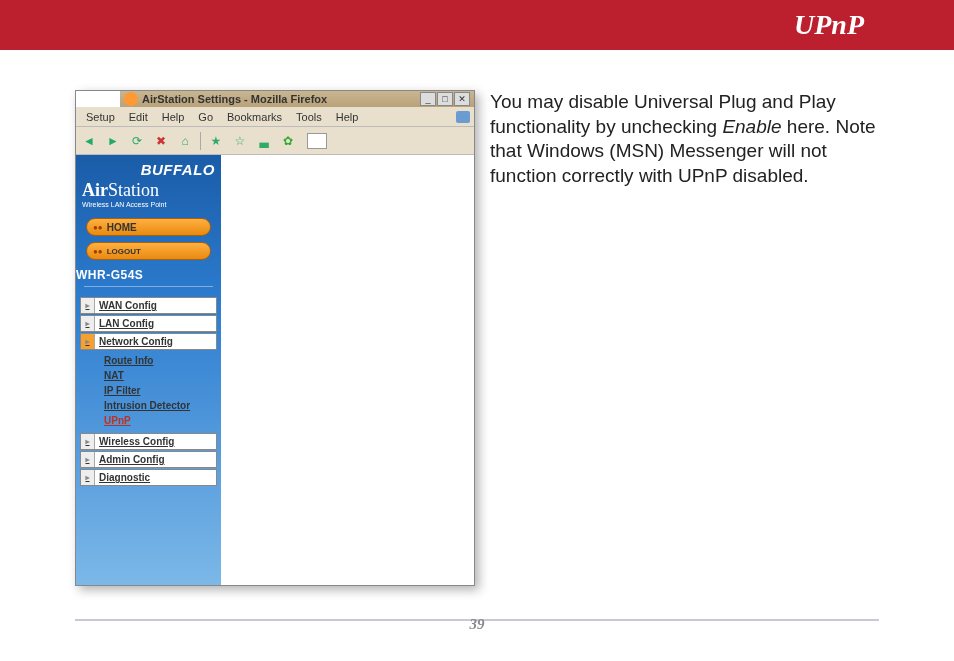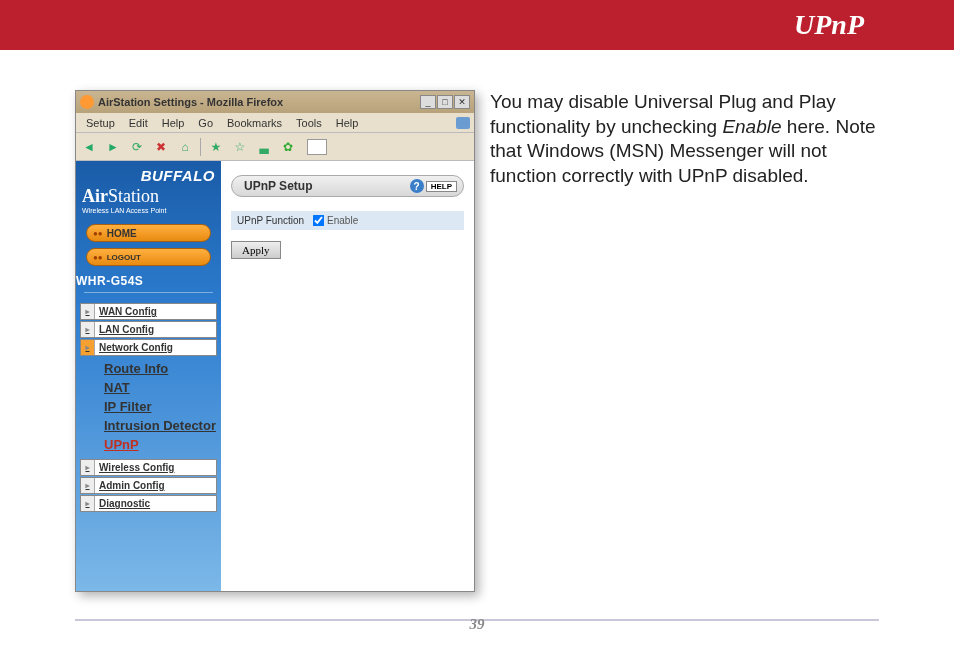--- a/index.html
+++ b/index.html
@@ -5,21 +5,21 @@
   * { margin: 0; padding: 0; box-sizing: border-box; }
   body { width: 954px; height: 661px; font-family: Georgia, serif; background: #fff; position: relative; }
   
   .red-banner { background: #bc1f2e; height: 50px; display: flex; align-items: center; justify-content: flex-end; padding-right: 90px; }
   .red-banner-title { color: #fff; font-style: italic; font-weight: bold; font-size: 28px; font-family: Georgia, serif; }
   
   .page-body { display: flex; padding: 40px 0 0 75px; gap: 15px; }
   
   
   .browser-window { width: 400px; border: 1px solid #888; box-shadow: 4px 4px 10px rgba(0,0,0,0.3); background: #fff; font-family: Tahoma, Arial, sans-serif; }
-  .titlebar { background: linear-gradient(to bottom, #c9b591, #b8a27a); height: 22px; display: flex; align-items: center; padding: 0 4px; font-size: 11px; color: #333; }
+  .titlebar { background: linear-gradient(to bottom, #c9b591, #b8a27a); height: 16px; display: flex; align-items: center; padding: 0 4px; font-size: 11px; color: #333; margin-left: 44px; }
   .titlebar-icon { width: 14px; height: 14px; border-radius: 50%; background: #ff9933; margin-right: 4px; display:inline-block; }
   .titlebar-text { flex: 1; font-weight: bold; }
   .titlebar-btns { display: flex; gap: 1px; }
   .titlebar-btn { width: 16px; height: 14px; background: #ddd; border: 1px solid #888; font-size: 9px; text-align:center; line-height:12px; }
   
   .menubar { background: #e8e0cc; height: 20px; display: flex; align-items: center; padding: 0 4px; font-size: 11px; color: #333; gap: 2px; border-bottom:1px solid #bbb;}
   .menubar span { padding: 0 6px; }
   .menubar .pill { width:14px;height:12px;background:#6a9bd1;border-radius:2px;margin-left:auto; }
   
   .toolbar { background: #e8e0cc; height: 28px; display: flex; align-items: center; padding: 0 4px; gap: 6px; border-bottom:1px solid #bbb;}
@@ -40,21 +40,21 @@
   .pill-btn .dot { color:#a04000; margin-right:4px; font-size:8px;}
   .pill-btn.logout { font-size:8px; }
   .model-label { color:#fff; font-weight:bold; font-size:12px; margin:8px 0 4px; letter-spacing:0.5px;}
   .model-line { height:1px; background:rgba(255,255,255,0.4); margin:0 8px 10px;}
   
   .nav-list { background: transparent; padding: 0 4px;}
   .nav-item { background:#fff; border:1px solid #888; margin:1px 0; height:17px; display:flex; align-items:center; font-size:10px; font-weight:bold; color:#333; text-decoration:underline;}
   .nav-item .box { width:14px; height:15px; background:#eee; border-right:1px solid #aaa; margin-right:4px; display:flex;align-items:center;justify-content:center;color:#888;font-size:8px;}
   .nav-item.active .box { background:#f5a030; }
   .sub-list { padding: 2px 0 4px 24px; }
-  .sub-item { font-size:13px; color:#333; text-decoration:underline; padding:2px 0; font-weight:bold;}
+  .sub-item { font-size:10px; color:#333; text-decoration:underline; padding:2px 0; font-weight:bold;}
   .sub-item.active { color:#c03020; }
   
   .content { flex:1; background:#fff; padding: 14px 10px; }
   .setup-pill { background: linear-gradient(to bottom,#f0f0f0,#d8d8d8); border:1px solid #aaa; border-radius:12px; height:22px; display:flex; align-items:center; padding:0 6px 0 12px; margin-bottom:14px;}
   .setup-pill-text { font-weight:bold; font-size:12px; color:#333; flex:1; }
   .help-badge { display:flex; align-items:center; gap:2px; font-size:9px;}
   .help-q { width:14px;height:14px;border-radius:50%;background:#3a7dc8;color:#fff;display:flex;align-items:center;justify-content:center;font-weight:bold;font-size:10px;}
   .help-label { background:#fff;border:1px solid #888;padding:0 4px;font-weight:bold;font-size:8px;}
   
   .form-row { display:flex; align-items:center; background:#dce8f4; padding:3px 6px; margin-bottom:10px; font-size:10px;}
@@ -155,35 +155,20 @@
           <div class="nav-item">
               <span class="box">▸</span>
               <span>Admin Config</span>
             </div>
           <div class="nav-item">
               <span class="box">▸</span>
               <span>Diagnostic</span>
             </div>
         </div>
       </div>
-      <div class="content">
-        <div class="setup-pill">
-          <span class="setup-pill-text">UPnP Setup</span>
-          <span class="help-badge">
-            <span class="help-q">?</span>
-            <span class="help-label">HELP</span>
-          </span>
-        </div>
-        <div class="form-row">
-          <label>UPnP Function</label>
-          <input type="checkbox" checked="" style="">
-          <span class="cb-label">Enable</span>
-        </div>
-        <button class="apply-btn">Apply</button>
-      </div>
     </div>
   </div>
 
   <div class="explain">
     <p>
       <span>You may disable Universal Plug and Play functionality by unchecking </span><em>Enable</em><span> here.  Note that Windows (MSN) Messenger will not function correctly with UPnP disabled.</span>
     </p>
   </div>
 </div>
 

